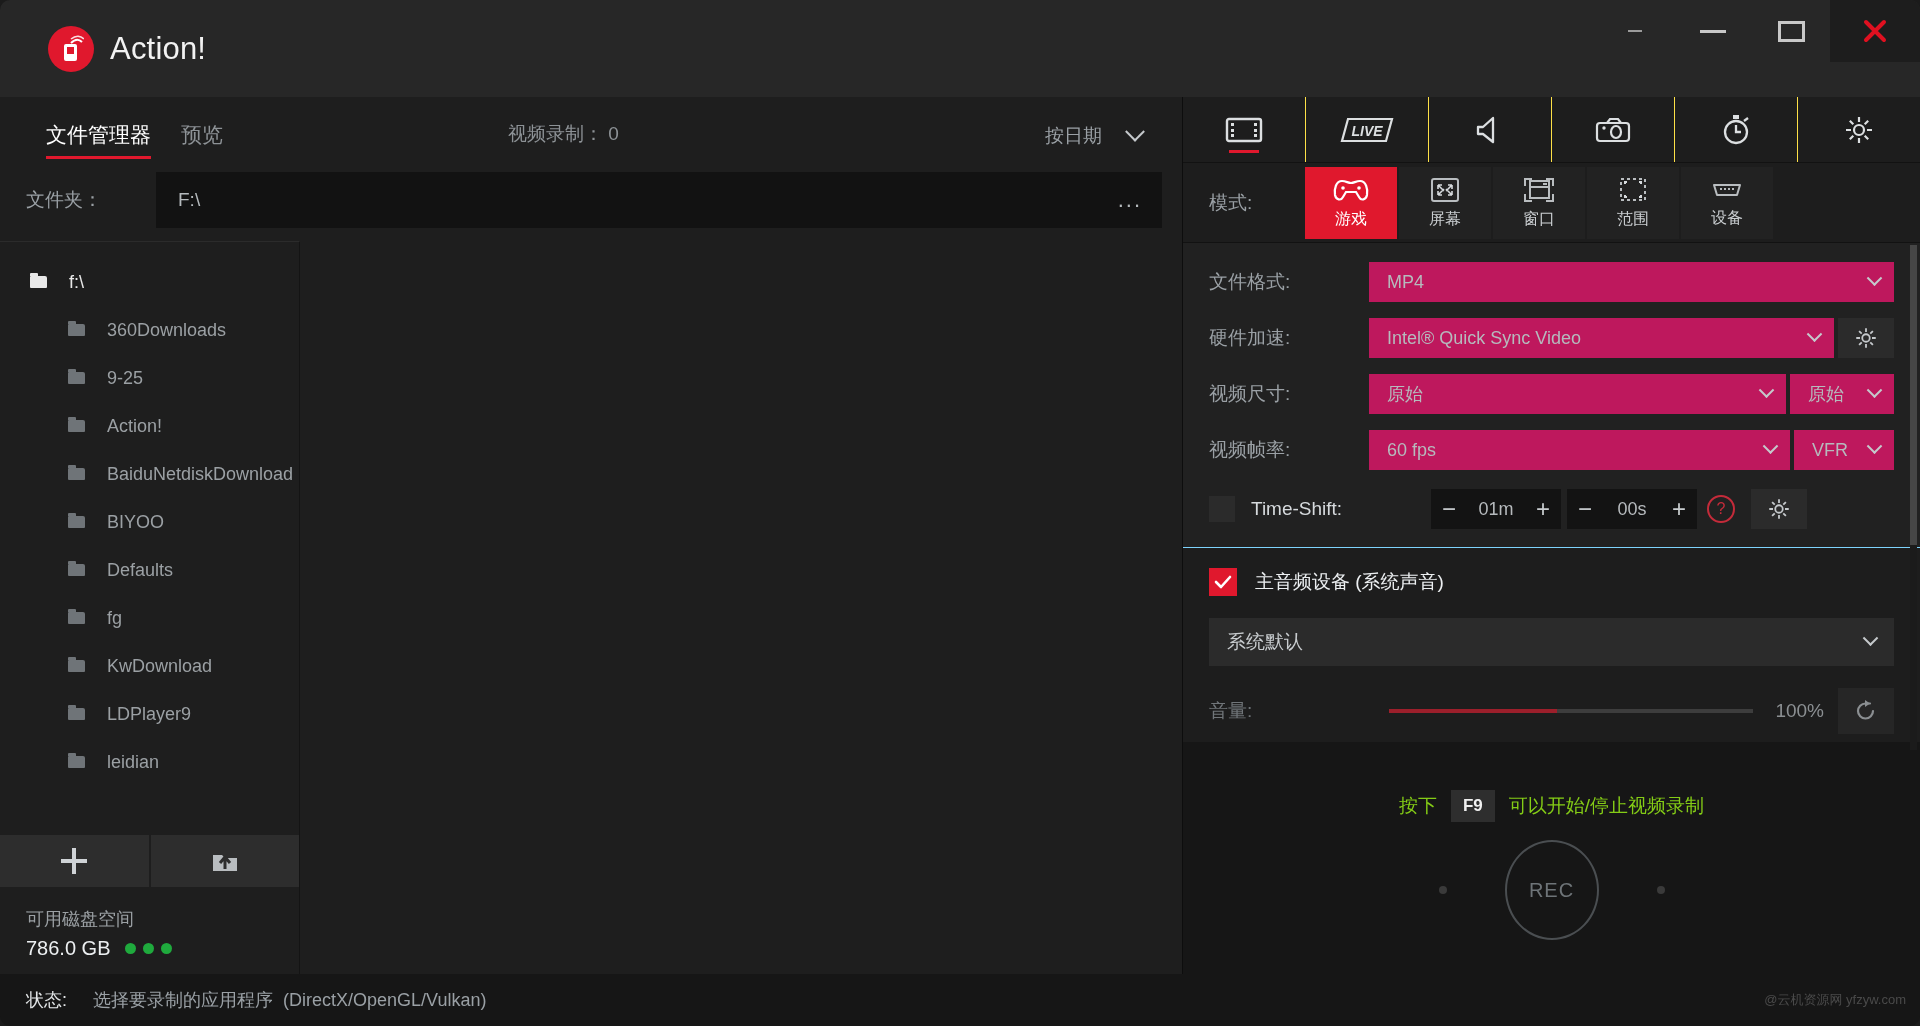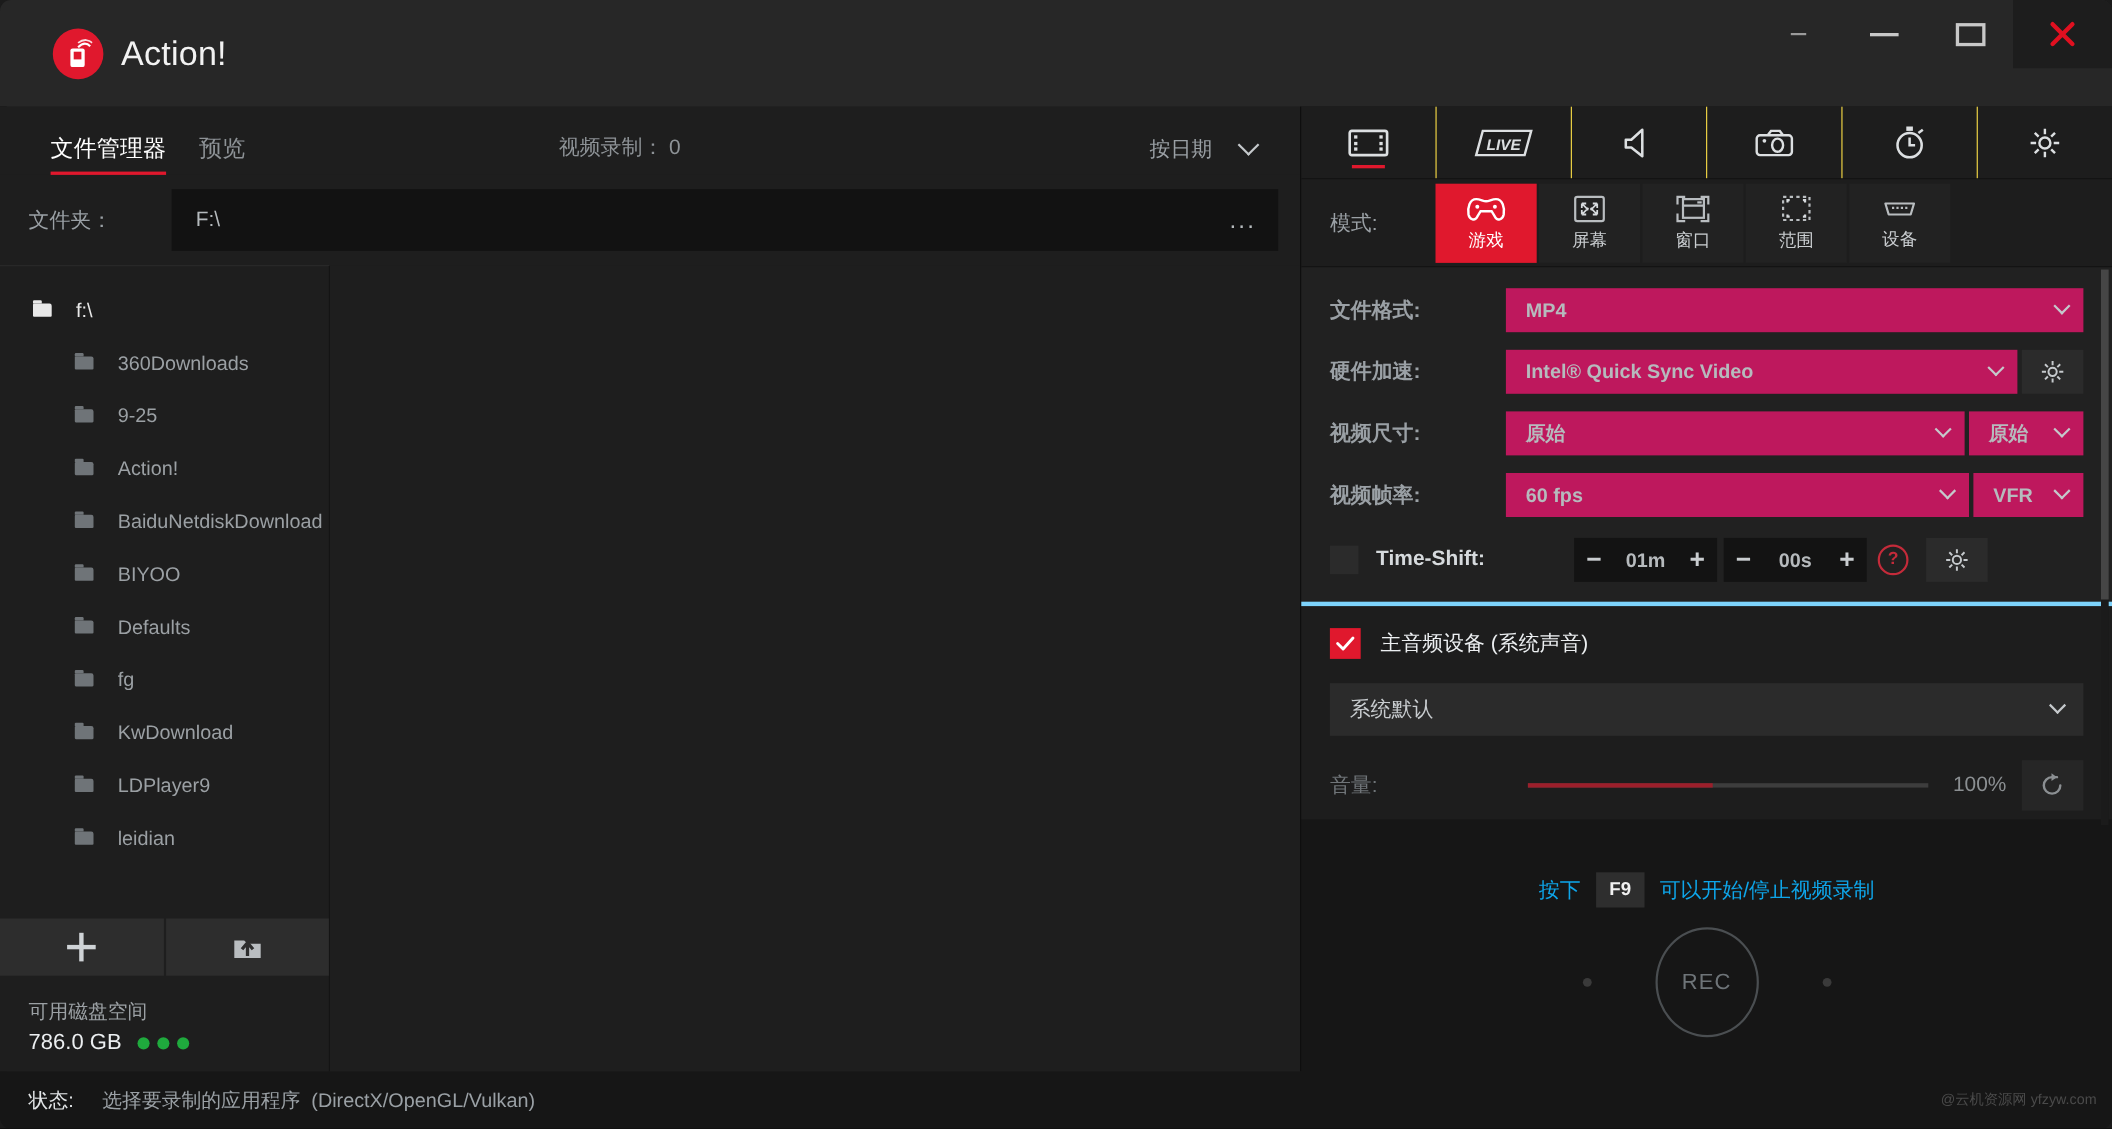--- a/index.html
+++ b/index.html
@@ -222,21 +222,21 @@
     width: 92px; height: 72px; background: #222222;
     display: flex; flex-direction: column; align-items: center;
     justify-content: center; gap: 5px; cursor: pointer;
   }
   .modebtn.active { background: #e0182d; }
   .modebtn .mlabel { font-size: 16px; color: #c9cdd0; }
   .modebtn.active .mlabel { color: #fff; }
 
   .settings {
     flex: 0 0 auto; background: #212121; padding: 14px 0 10px 0;
-    position: relative; border-bottom: 4px solid #7dd3fc; font-weight: bold;
+    position: relative; border-bottom: 1px solid #7dd3fc;
   }
   .srow { display: flex; align-items: center; height: 50px; padding: 0 26px; margin-bottom: 6px; }
   .slabel { width: 160px; font-size: 19px; color: #9aa0a5; }
   .sctl { flex: 1 1 auto; display: flex; gap: 4px; }
   .sel {
     background: #be185d; height: 40px; display: flex; align-items: center;
     padding: 0 14px 0 18px; cursor: pointer; position: relative;
   }
   .sel .sval { flex: 1 1 auto; font-size: 18px; color: #b6babd; }
   .sel.grow { flex: 1 1 auto; }
@@ -290,21 +290,21 @@
     width: 56px; height: 46px; background: #262626; display: flex;
     align-items: center; justify-content: center; cursor: pointer;
   }
 
   .recarea {
     flex: 1 1 auto; background: #161616; position: relative;
     display: flex; flex-direction: column; align-items: center;
     padding-top: 48px; min-height: 0;
   }
   .hint { display: flex; align-items: center; gap: 14px; margin-bottom: 18px; }
-  .hint .t { font-size: 19px; color: #0ea5e9; }
+  .hint .t { font-size: 19px; color: #84cc16; }
   .keycap {
     background: #2e2e2e; color: #f0f0f0; font-size: 17px; font-weight: bold;
     padding: 6px 12px; min-width: 34px; text-align: center;
   }
   .recwrap { display: flex; align-items: center; gap: 58px; }
   .dot-sm { width: 8px; height: 8px; border-radius: 50%; background: #3a3a3a; }
   .recbtn {
     width: 94px; height: 100px; border-radius: 50%; border: 2px solid #4a4e51;
     display: flex; align-items: center; justify-content: center; cursor: pointer;
   }

